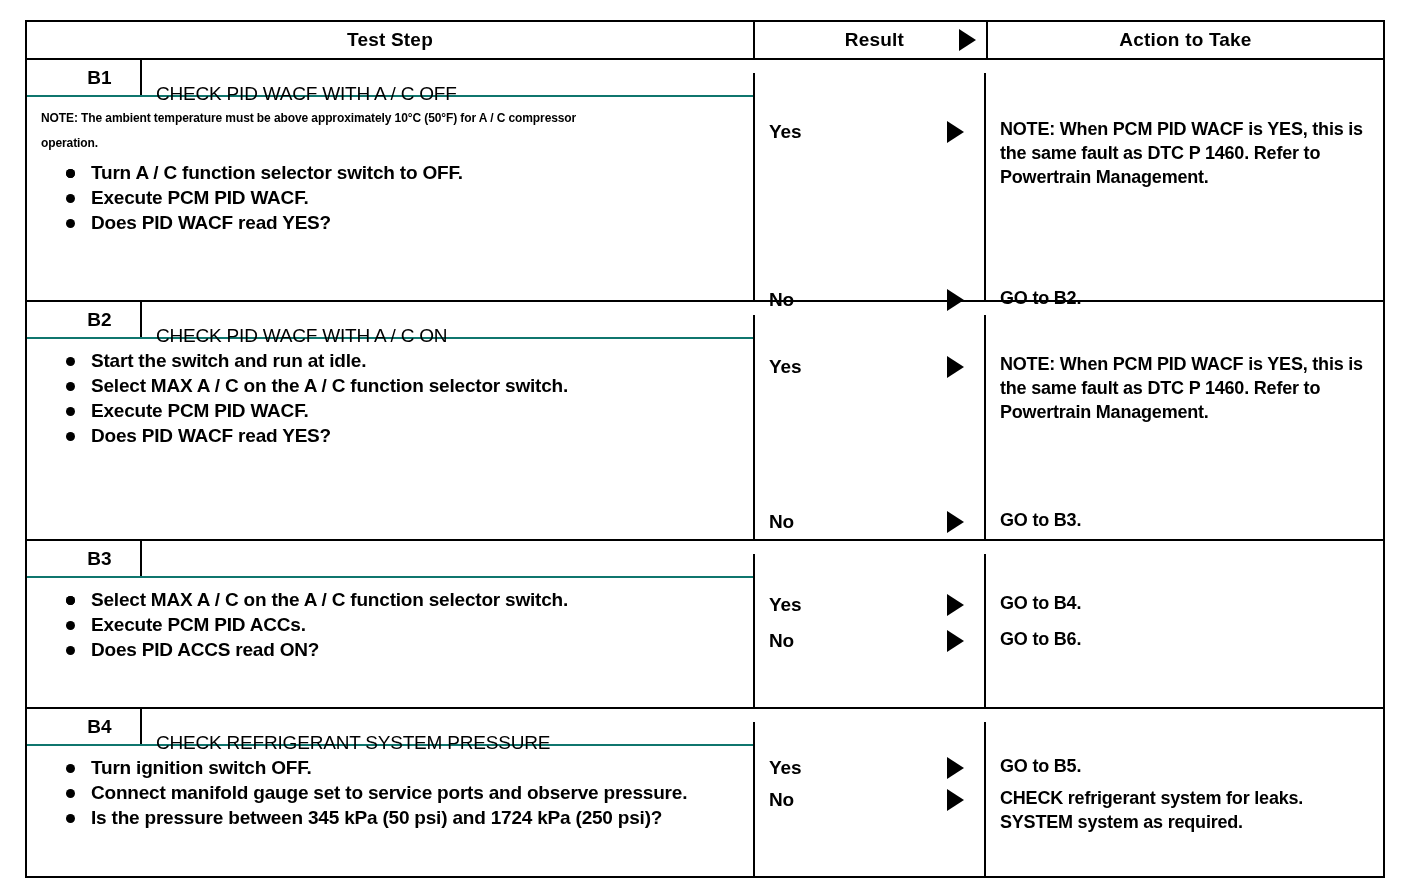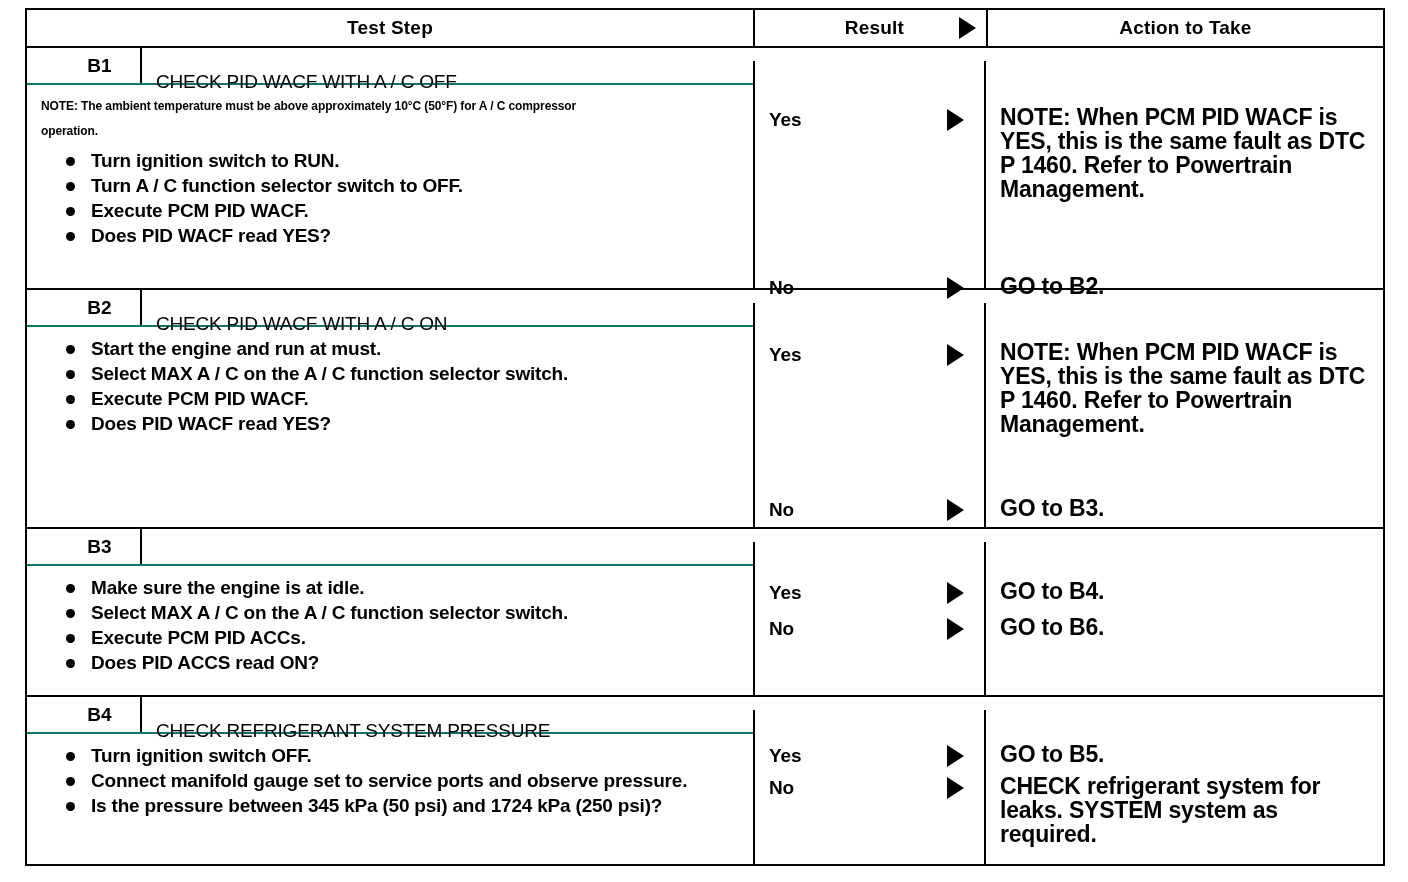--- a/index.html
+++ b/index.html
@@ -12,21 +12,21 @@
     height: 882px;
     font-family: "Liberation Sans", sans-serif;
     color: #000000;
     position: relative;
     overflow: hidden;
   }
 
   .sheet {
     position: absolute;
     left: 25px;
-    top: 8px;
+    top: 20px;
     width: 1360px;   
     height: 858px;   
     box-sizing: border-box;
     border: 2.5px solid #000;
     display: flex;
     flex-direction: column;
   }
 
   
   .row {
@@ -196,21 +196,21 @@
     letter-spacing: -0.1px;
   }
   .res-item .tri {
     position: absolute;
     right: 10px;
   }
   .act-item {
     position: absolute;
     left: 14px;
     right: 12px;
-    font-size: 23px;
+    font-size: 18px;
     line-height: 24px;
     font-weight: 600;
     letter-spacing: -0.2px;
   }
   .act-item b { font-weight: 800; }
   .act-note { font-weight: 700; }
 </style>
 </head>
 <body>
 
@@ -230,21 +230,21 @@
   <div id="steps-container" style="display:flex;flex-direction:column;flex:1 1 auto;">
       <div class="step-block" style="height: 242px; flex: 0 0 242px;">
         <div class="step-left">
           <div class="step-title-row">
             <div class="step-id">B1</div>
             <div class="step-title">CHECK PID WACF WITH A / C OFF</div>
           </div>
           <div class="step-body">
             <p class="note-text">NOTE: The ambient temperature must be above approximately 10°C (50°F) for A / C compressor operation.</p>
             <ul class="steps">
-              <li class="plain"><span class="bullet"></span><span>Turn ignition switch to RUN.</span></li>
+              <li class="plain"><span class="bullet"></span></li>
               <li class="plain"><span class="bullet"></span><span>Turn A / C function selector switch to OFF.</span></li>
               <li class="plain"><span class="bullet"></span><span>Execute PCM PID WACF.</span></li>
               <li class="strong"><span class="bullet"></span><span>Does PID WACF read YES?</span></li>
             </ul>
           </div>
         </div>
         <div class="rs-wrap">
           <div class="rs-result">
             <div class="res-item" style="top: 48px;">
               <span>Yes</span>
@@ -262,21 +262,21 @@
         </div>
       </div>
       <div class="step-block" style="height: 239px; flex: 0 0 239px;">
         <div class="step-left">
           <div class="step-title-row">
             <div class="step-id">B2</div>
             <div class="step-title">CHECK PID WACF WITH A / C ON</div>
           </div>
           <div class="step-body">
             <ul class="steps">
-              <li class="plain"><span class="bullet"></span><span>Start the engine and run at must.</span></li>
+              <li class="plain"><span class="bullet"></span><span>Start the switch and run at idle.</span></li>
               <li class="plain"><span class="bullet"></span><span>Select MAX A / C on the A / C function selector switch.</span></li>
               <li class="plain"><span class="bullet"></span><span>Execute PCM PID WACF.</span></li>
               <li class="strong"><span class="bullet"></span><span>Does PID WACF read YES?</span></li>
             </ul>
           </div>
         </div>
         <div class="rs-wrap">
           <div class="rs-result">
             <div class="res-item" style="top: 41px;">
               <span>Yes</span>
@@ -293,21 +293,21 @@
           </div>
         </div>
       </div>
       <div class="step-block" style="height: 168px; flex: 0 0 168px;">
         <div class="step-left">
           <div class="step-title-row">
             <div class="step-id">B3</div>
           </div>
           <div class="step-body">
             <ul class="steps">
-              <li class="plain"><span class="bullet"></span><span>Make sure the engine is at idle.</span></li>
+              <li class="plain"><span class="bullet"></span></li>
               <li class="plain"><span class="bullet"></span><span>Select MAX A / C on the A / C function selector switch.</span></li>
               <li class="plain"><span class="bullet"></span><span>Execute PCM PID ACCs.</span></li>
               <li class="strong"><span class="bullet"></span><span>Does PID ACCS read ON?</span></li>
             </ul>
           </div>
         </div>
         <div class="rs-wrap">
           <div class="rs-result">
             <div class="res-item" style="top: 40px;">
               <span>Yes</span>

